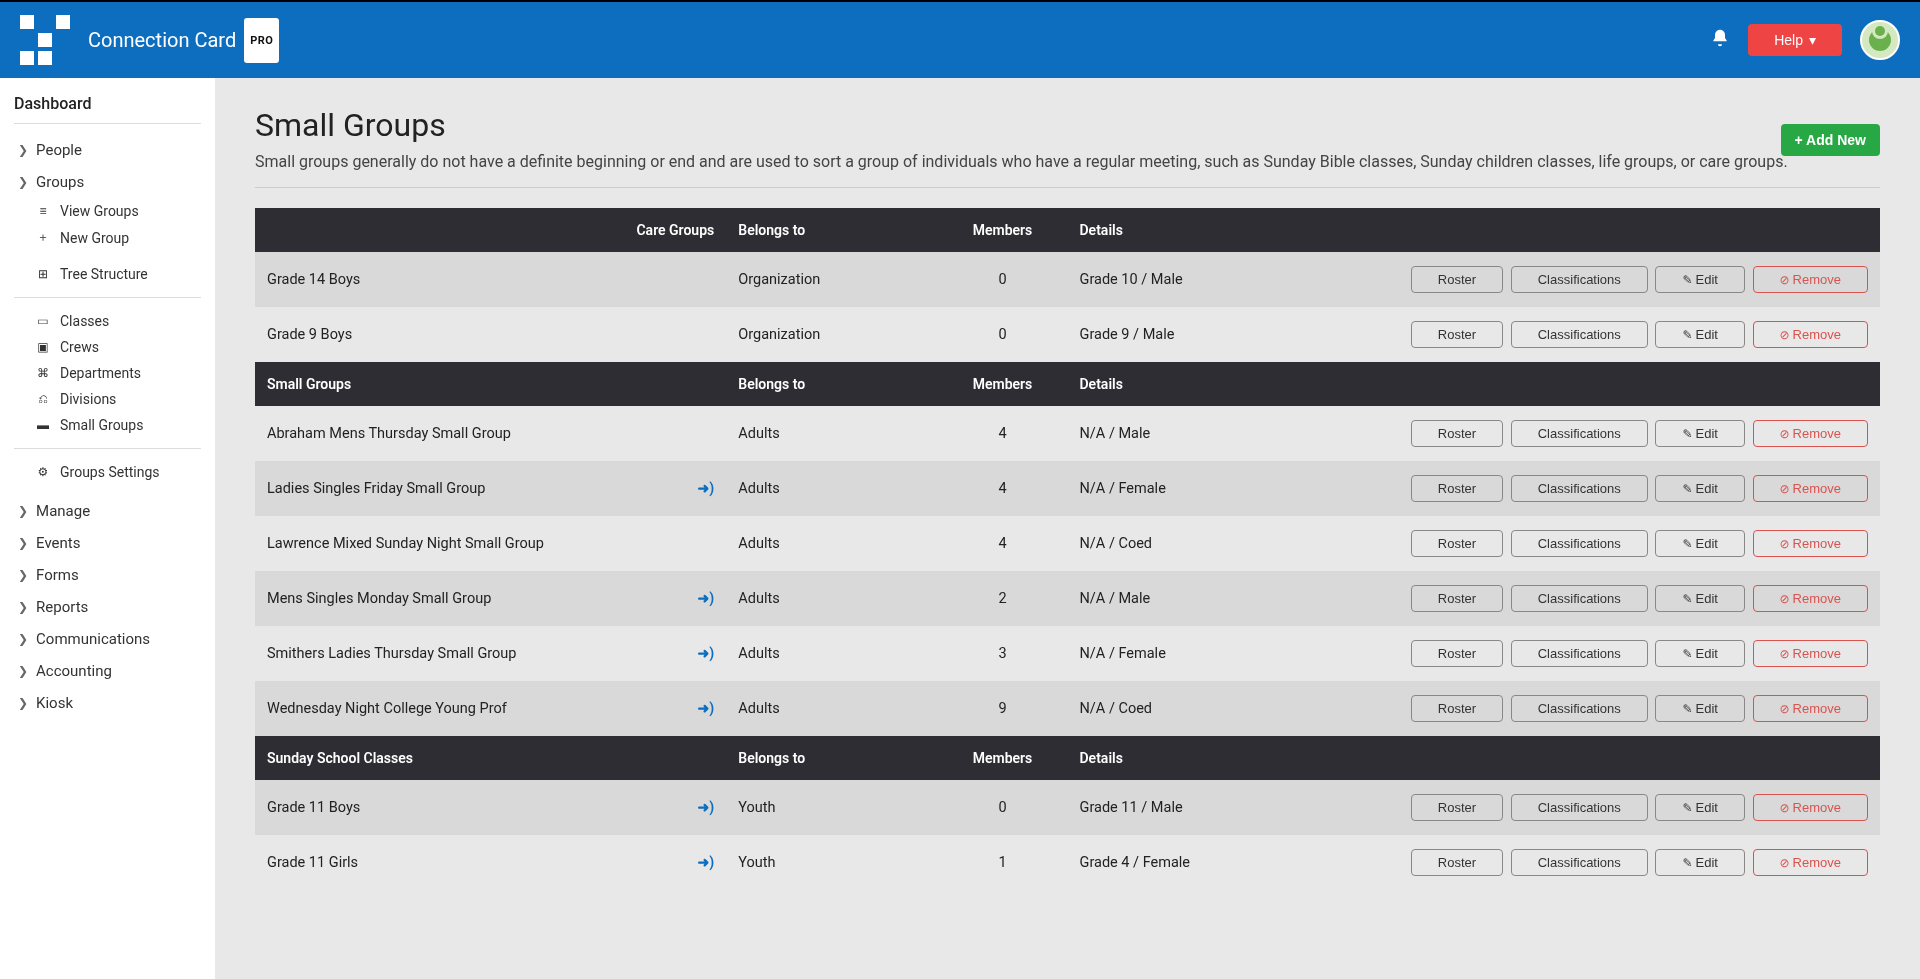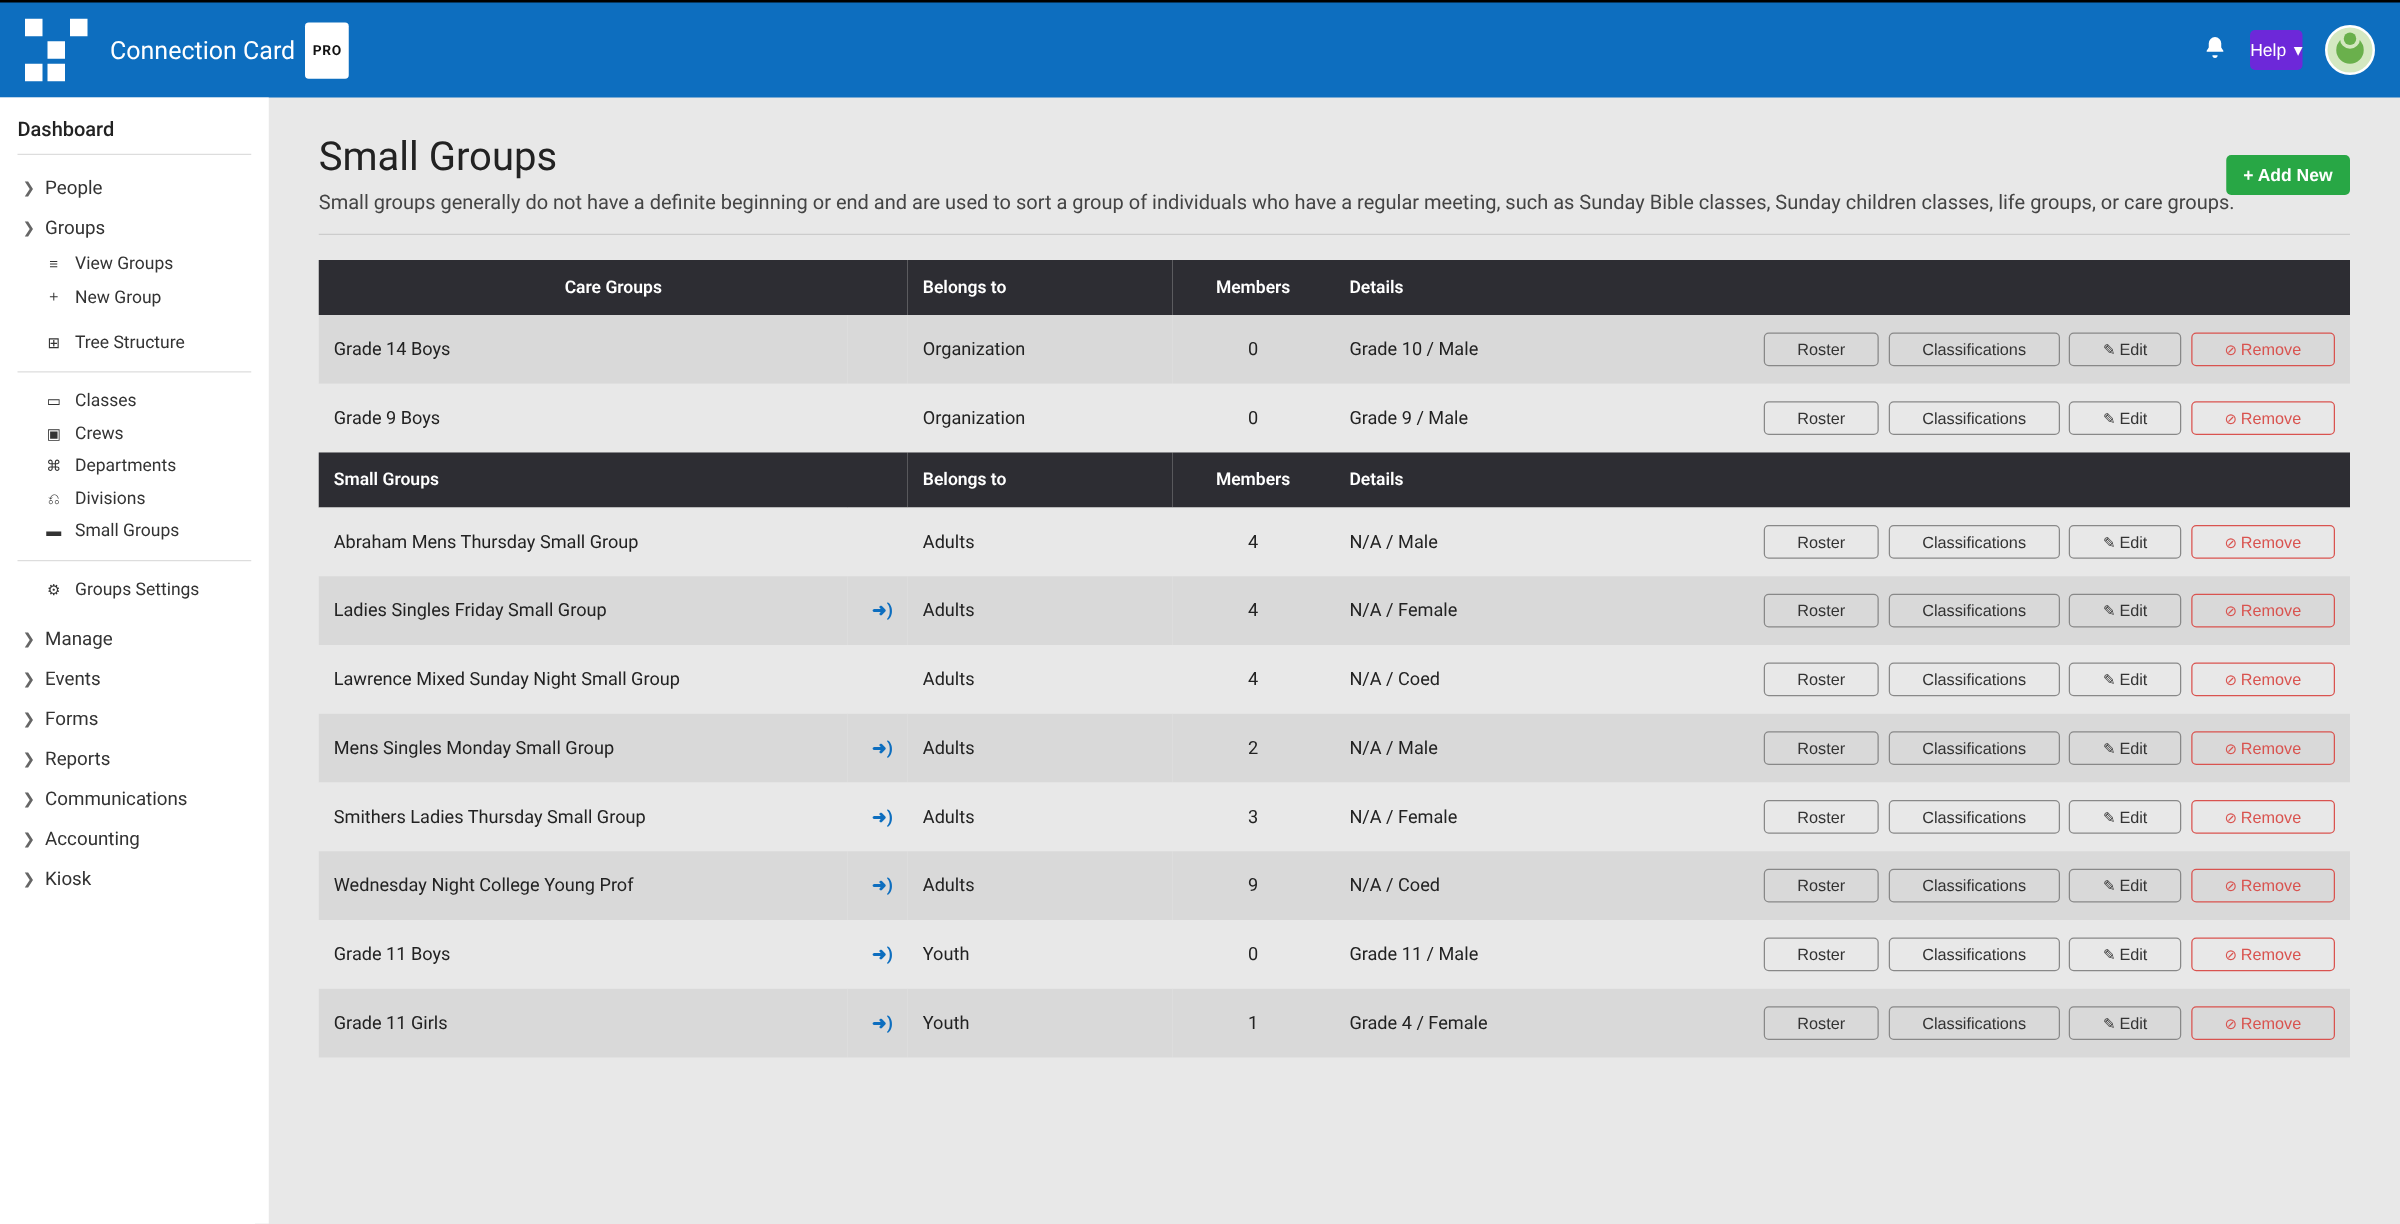--- a/index.html
+++ b/index.html
@@ -6,21 +6,21 @@
 body { font-family: -apple-system, BlinkMacSystemFont, "Segoe UI", Roboto, Arial, sans-serif; background: #e8e8e8; color: #333; font-size: 14px; }
 
 .topbar { background: #0d6ebf; height: 78px; display: flex; align-items: center; padding: 0 20px; border-top: 2px solid #000; }
 .logo-squares { display: grid; grid-template-columns: repeat(3, 14px); grid-template-rows: repeat(3, 14px); gap: 4px; margin-right: 18px; }
 .logo-squares span { background: #fff; }
 .logo-squares span:nth-child(2), .logo-squares span:nth-child(4), .logo-squares span:nth-child(6), .logo-squares span:nth-child(9) { background: transparent; }
 .brand { color: #fff; font-size: 20px; font-weight: 400; display: flex; align-items: center; gap: 8px; }
 .pro-badge { background: #fff; color: #111; font-size: 11px; font-weight: 700; padding: 16px 6px; border-radius: 3px; letter-spacing: 0.5px; }
 .topbar-spacer { flex: 1; }
 .bell { color: #fff; font-size: 20px; margin-right: 18px; cursor: pointer; }
-.help-btn { background: #6d28d9; color: #fff; border: none; padding: 8px 0; border-radius: 4px; font-size: 14px; cursor: pointer; margin-right: 18px; display: flex; align-items: flex-start; gap: 6px; }
+.help-btn { background: #ef4444; color: #fff; border: none; padding: 8px 26px; border-radius: 4px; font-size: 14px; cursor: pointer; margin-right: 18px; display: flex; align-items: flex-start; gap: 6px; }
 .avatar { width: 40px; height: 40px; border-radius: 50%; background: #d4e8c1; border: 2px solid #fff; display: flex; align-items: center; justify-content: center; cursor: pointer; }
 .avatar-inner { width: 22px; height: 22px; border-radius: 50%; background: #6ab04c; position: relative; }
 .avatar-inner::before { content:""; position:absolute; width:10px; height:10px; background:#6ab04c; border-radius:50%; top:-3px; left:6px; box-shadow: 0 0 0 3px #d4e8c1; }
 
 .layout { display: flex; min-height: calc(100vh - 78px); }
 .sidebar { width: 215px; background: #fff; padding: 16px 14px; }
 .sidebar h4 { font-size: 16px; font-weight: 500; color: #222; margin-bottom: 8px; }
 .sidebar hr { border: none; border-top: 1px solid #ddd; margin: 10px 0; }
 .nav-item { display: flex; align-items: center; gap: 8px; padding: 7px 4px; color: #333; font-size: 15px; cursor: pointer; }
 .chev { font-size: 12px; color: #666; }
@@ -171,21 +171,21 @@
     <div class="header-row">
       <h1 class="page-title">Small Groups</h1>
       <span class="page-sub">Small groups generally do not have a definite beginning or end and are used to sort a group of individuals who have a regular meeting, such as Sunday Bible classes, Sunday children classes, life groups, or care groups.</span>
       <button class="add-new">+ Add New</button>
     </div>
     <hr class="divider-line">
 
     <table class="table">
       <tbody id="table-body">
           <tr>
-    <th class="col-name" colspan="2" style="background: rgb(45, 45, 51); color: rgb(255, 255, 255); text-align: center; padding: 14px 12px; font-size: 14px; font-weight: 600;">Care Groups</th>
+    <th class="col-name" colspan="2" style="background: rgb(45, 45, 51); color: rgb(255, 255, 255); text-align: right; padding: 14px 12px; font-size: 14px; font-weight: 600;">Care Groups</th>
     <th class="col-belongs" style="background: rgb(45, 45, 51); color: rgb(255, 255, 255); text-align: left; padding: 14px 12px; font-size: 14px; font-weight: 600;">Belongs to</th>
     <th class="col-members" style="background: rgb(45, 45, 51); color: rgb(255, 255, 255); text-align: center; padding: 14px 12px; font-size: 14px; font-weight: 600;">Members</th>
     <th class="col-details" style="background: rgb(45, 45, 51); color: rgb(255, 255, 255); text-align: left; padding: 14px 12px; font-size: 14px; font-weight: 600;">Details</th>
     <th class="col-actions" style="background: rgb(45, 45, 51); color: rgb(255, 255, 255); text-align: left; padding: 14px 12px; font-size: 14px; font-weight: 600;"></th>
           </tr>
           <tr>
       <td class="col-name">Grade 14 Boys</td>
       <td class="col-icon"></td>
       <td class="col-belongs">Organization</td>
       <td class="col-members" style="text-align:center">0</td>
@@ -289,20 +289,27 @@
       <td class="col-members" style="text-align:center">9</td>
       <td class="col-details">N/A / Coed</td>
       <td class="col-actions">
         <button class="btn-sm">Roster</button>
         <button class="btn-sm">Classifications</button>
         <button class="btn-sm"><span class="icon-inline">✎</span>Edit</button>
         <button class="btn-sm btn-remove"><span class="icon-inline">⊘</span>Remove</button>
       </td>
           </tr>
           <tr>
+    <th class="col-name" colspan="2" style="background: rgb(45, 45, 51); color: rgb(255, 255, 255); text-align: left; padding: 14px 12px; font-size: 14px; font-weight: 600;">Sunday School Classes</th>
+    <th class="col-belongs" style="background: rgb(45, 45, 51); color: rgb(255, 255, 255); text-align: left; padding: 14px 12px; font-size: 14px; font-weight: 600;">Belongs to</th>
+    <th class="col-members" style="background: rgb(45, 45, 51); color: rgb(255, 255, 255); text-align: center; padding: 14px 12px; font-size: 14px; font-weight: 600;">Members</th>
+    <th class="col-details" style="background: rgb(45, 45, 51); color: rgb(255, 255, 255); text-align: left; padding: 14px 12px; font-size: 14px; font-weight: 600;">Details</th>
+    <th class="col-actions" style="background: rgb(45, 45, 51); color: rgb(255, 255, 255); text-align: left; padding: 14px 12px; font-size: 14px; font-weight: 600;"></th>
+          </tr>
+          <tr>
       <td class="col-name">Grade 11 Boys</td>
       <td class="col-icon"><span class="login-icon">➜)</span></td>
       <td class="col-belongs">Youth</td>
       <td class="col-members" style="text-align:center">0</td>
       <td class="col-details">Grade 11 / Male</td>
       <td class="col-actions">
         <button class="btn-sm">Roster</button>
         <button class="btn-sm">Classifications</button>
         <button class="btn-sm"><span class="icon-inline">✎</span>Edit</button>
         <button class="btn-sm btn-remove"><span class="icon-inline">⊘</span>Remove</button>

